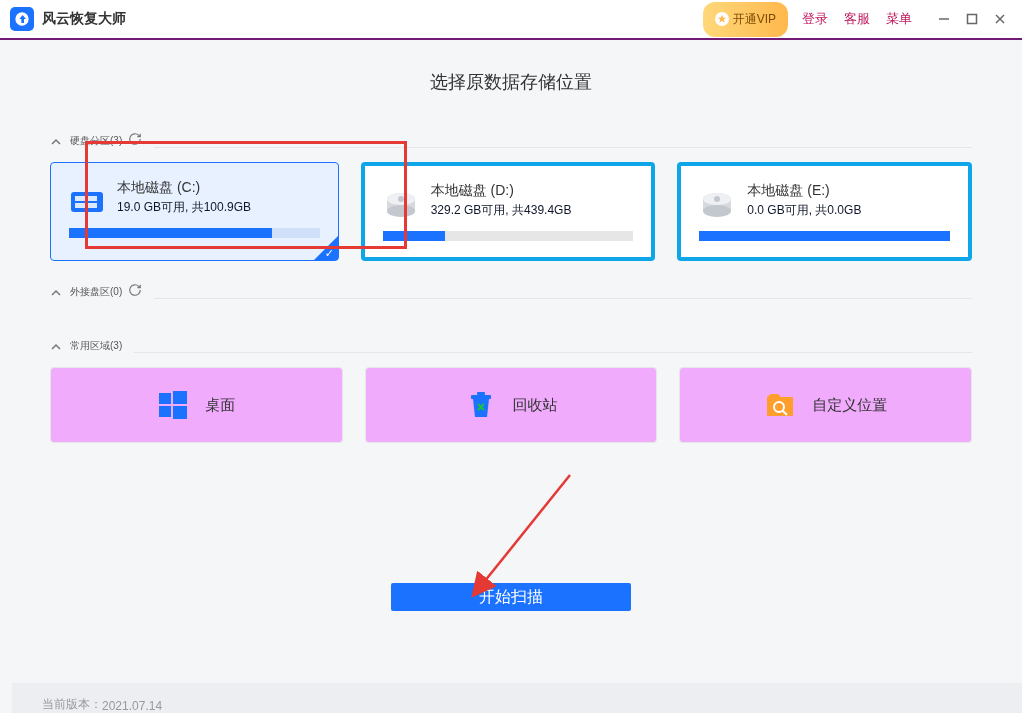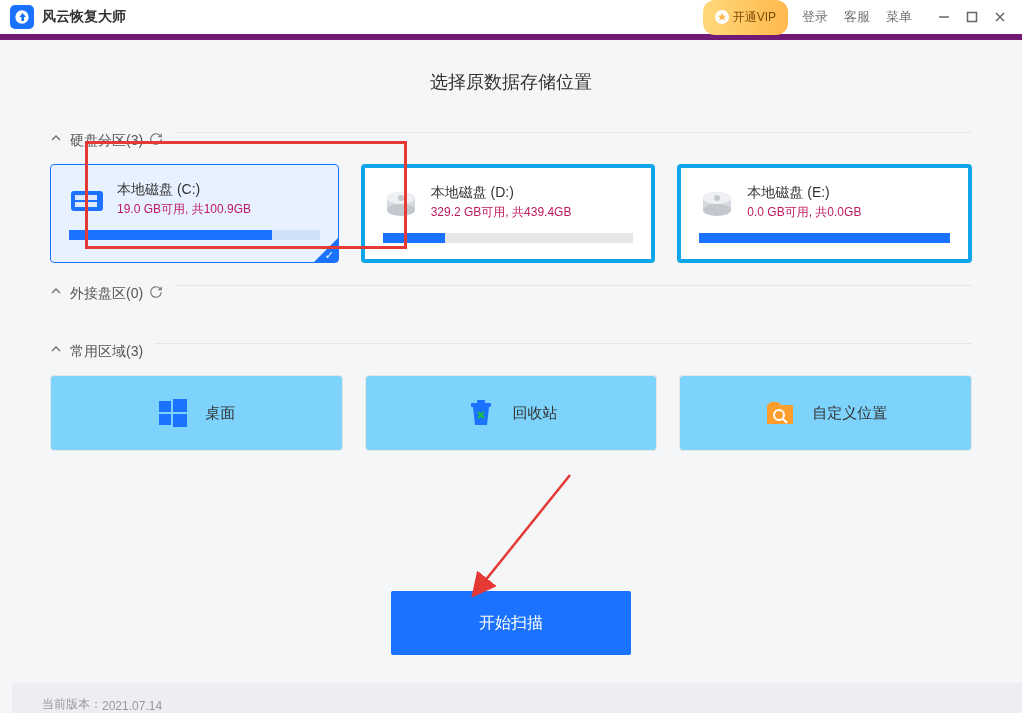--- a/index.html
+++ b/index.html
@@ -1,57 +1,57 @@
 <!DOCTYPE html>
 <html><head>
 <meta charset="utf-8">
 <style>
 * { margin: 0; padding: 0; box-sizing: border-box; font-family: "Microsoft YaHei", Arial, sans-serif; }
 body { width: 1022px; height: 713px; background: #f5f6f8; overflow: hidden; position: relative; }
 
-.titlebar { height: 40px; background: #fff; display: flex; align-items: center; padding: 0 10px; border-bottom: 6px solid #701a75; }
+.titlebar { height: 40px; background: #fff; display: flex; align-items: center; padding: 0 10px; border-bottom: 2px solid #701a75; }
 .logo { width: 24px; height: 24px; background: #1a72ff; border-radius: 5px; display: flex; align-items: center; justify-content: center; margin-right: 8px; }
 .logo svg { width: 16px; height: 16px; }
 .app-title { font-size: 14px; font-weight: bold; color: #333; flex: 0 0 auto; }
 .titlebar-spacer { flex: 1; }
 .vip-btn { background: linear-gradient(90deg,#ffd87a,#ffb84d); color: #7a4b00; font-size: 12px; padding: 9px 12px; border-radius: 12px; display: flex; align-items: center; gap: 4px; margin-right: 14px; cursor: pointer; }
 .vip-btn .vip-icon { width: 14px; height: 14px; background: #fff; border-radius: 50%; display: flex; align-items: center; justify-content: center; }
-.titlebar-link { font-size: 13px; color: #737373; margin-right: 16px; cursor: pointer; }
+.titlebar-link { font-size: 13px; color: #be185d; margin-right: 16px; cursor: pointer; }
 .win-btn { width: 24px; height: 24px; display: flex; align-items: center; justify-content: center; cursor: pointer; color: #666; margin-left: 4px; }
 
 .main { padding: 30px 50px 0 50px; }
 .page-title { text-align: center; font-size: 18px; color: #333; margin-bottom: 38px; }
 
-.section-head { display: flex; align-items: flex-start; color: #555; font-size: 14px; margin-bottom: 14px; cursor: pointer; }
+.section-head { display: flex; align-items: flex-end; color: #555; font-size: 10px; margin-bottom: 14px; cursor: pointer; }
 .chev { width: 14px; display: inline-flex; margin-right: 6px; }
 .refresh { margin-left: 6px; cursor: pointer; }
 .section-line { flex: 1; height: 1px; background: #e6e6e6; margin-left: 12px; }
 
 .drive-row { display: flex; gap: 22px; margin-bottom: 22px; }
 .drive-card { flex: 1; background: #fff; border: 4px solid #0ea5e9; border-radius: 4px; padding: 16px 18px; cursor: pointer; position: relative; }
 .drive-card.selected { background: #e8f1ff; border: 1px solid #1a72ff; }
-.drive-head { display: flex; align-items: center; gap: 12px; }
+.drive-head { display: flex; align-items: flex-end; gap: 12px; }
 .drive-icon { width: 36px; height: 30px; flex-shrink: 0; }
 .drive-name { font-size: 14px; color: #333; }
-.drive-sub { font-size: 12px; color: #be185d; margin-top: 2px; }
+.drive-sub { font-size: 12px; color: #0f172a; margin-top: 2px; }
 .drive-bar { height: 10px; background: #e6e6e6; margin-top: 12px; position: relative; }
 .drive-card.selected .drive-bar { background: #d0e0f8; }
 .drive-bar-fill { height: 100%; background: #1a72ff; }
 .check-corner { position: absolute; right: 0; bottom: 0; width: 0; height: 0; border-left: 24px solid transparent; border-bottom: 24px solid #1a72ff; }
 .check-corner::after { content: "✓"; position: absolute; right: -1px; bottom: -24px; color: #fff; font-size: 11px; width: 14px; }
 
 .highlight-box { position: absolute; border: 3px solid #e53935; pointer-events: none; }
 
 .area-row { display: flex; gap: 22px; }
-.area-card { flex: 1; background: #7dd3fc; border: 1px solid #e6e6e6; border-radius: 4px; height: 76px; display: flex; align-items: center; justify-content: center; gap: 16px; cursor: pointer; font-size: 15px; color: #333; }
+.area-card { flex: 1; background: #f0abfc; border: 1px solid #e6e6e6; border-radius: 4px; height: 76px; display: flex; align-items: center; justify-content: center; gap: 16px; cursor: pointer; font-size: 15px; color: #333; }
 .area-icon { width: 32px; height: 32px; display: flex; align-items: center; justify-content: center; }
 
 .arrow-overlay { position: absolute; pointer-events: none; }
 
-.start-btn { display: block; width: 240px; height: 64px; background: #1a72ff; color: #fff; border: none; font-size: 16px; margin: 0 auto; cursor: pointer; border-radius: 2px; margin-top: 140px; }
+.start-btn { display: block; width: 240px; height: 28px; background: #1a72ff; color: #fff; border: none; font-size: 16px; margin: 0 auto; cursor: pointer; border-radius: 2px; margin-top: 140px; }
 
 .footer { position: absolute; left: 12px; bottom: 0; width: 100%; height: 30px; background: #eceef2; display: flex; align-items: flex-end; padding: 0 30px; font-size: 12px; color: #999; }
 </style>
 </head>
 <body>
 
 <div class="titlebar">
   <div class="logo">
     <svg viewBox="0 0 24 24" fill="#fff">
         <path d="M12 2a10 10 0 100 20 10 10 0 000-20zm1 4l5 6h-3v6h-4v-6H8l5-6z"></path>

